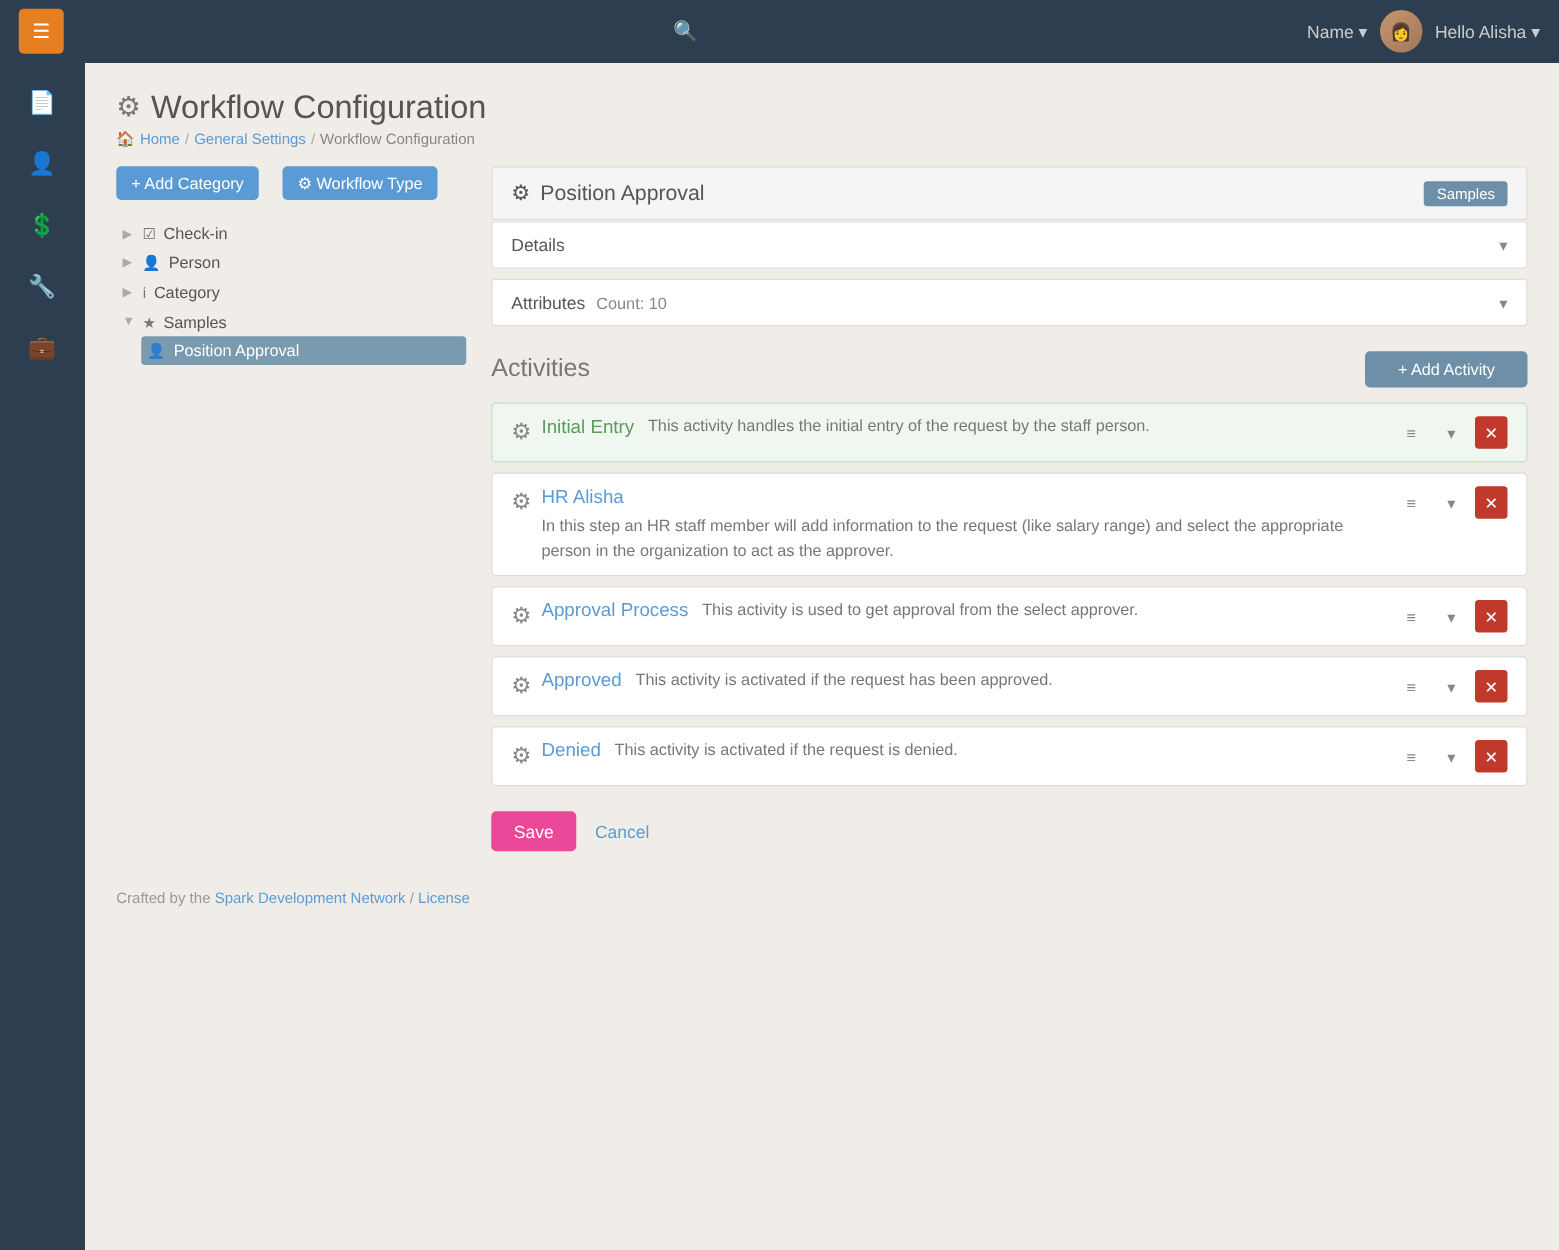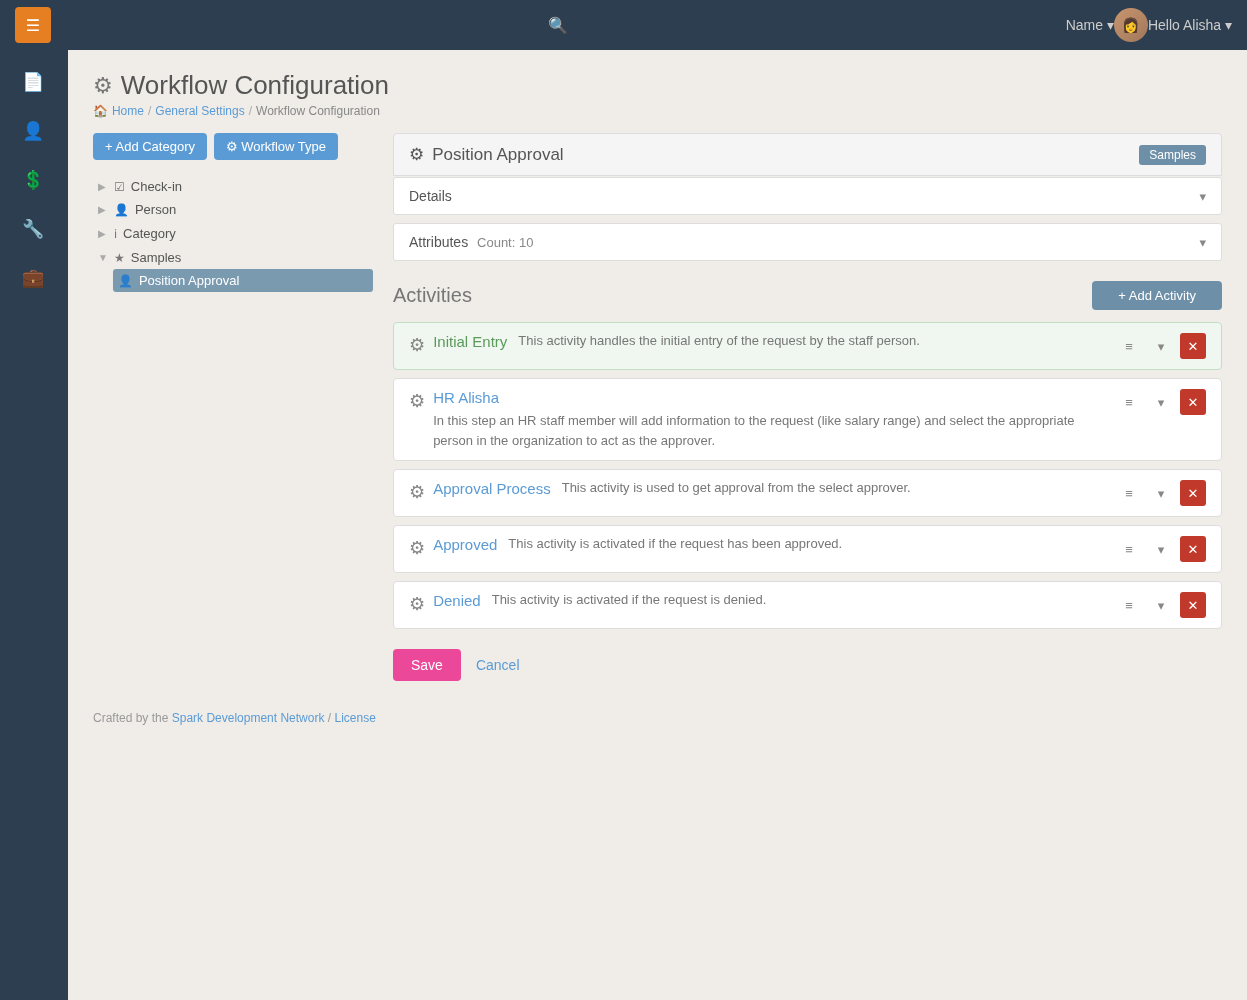--- a/index.html
+++ b/index.html
@@ -31,20 +31,21 @@
       display: flex;
       justify-content: center;
     }
     .top-nav .search-icon {
       color: #aaa;
       font-size: 16px;
     }
     .top-nav .user-area {
       display: flex;
       align-items: center;
+      gap: 10px;
       color: #ccc;
     }
     .top-nav .name-dropdown {
       color: #ccc;
       cursor: pointer;
     }
     .top-nav .hello-text {
       color: #ccc;
       cursor: pointer;
     }
@@ -112,21 +113,21 @@
       gap: 20px;
     }
 
     
     .left-panel {
       width: 280px;
       flex-shrink: 0;
     }
     .btn-group {
       display: flex;
-      gap: 7px;
+      gap: 19px;
       margin-bottom: 15px;
     }
     .btn {
       padding: 6px 12px;
       border: none;
       border-radius: 4px;
       cursor: pointer;
       font-size: 13px;
       display: flex;
       align-items: center;

